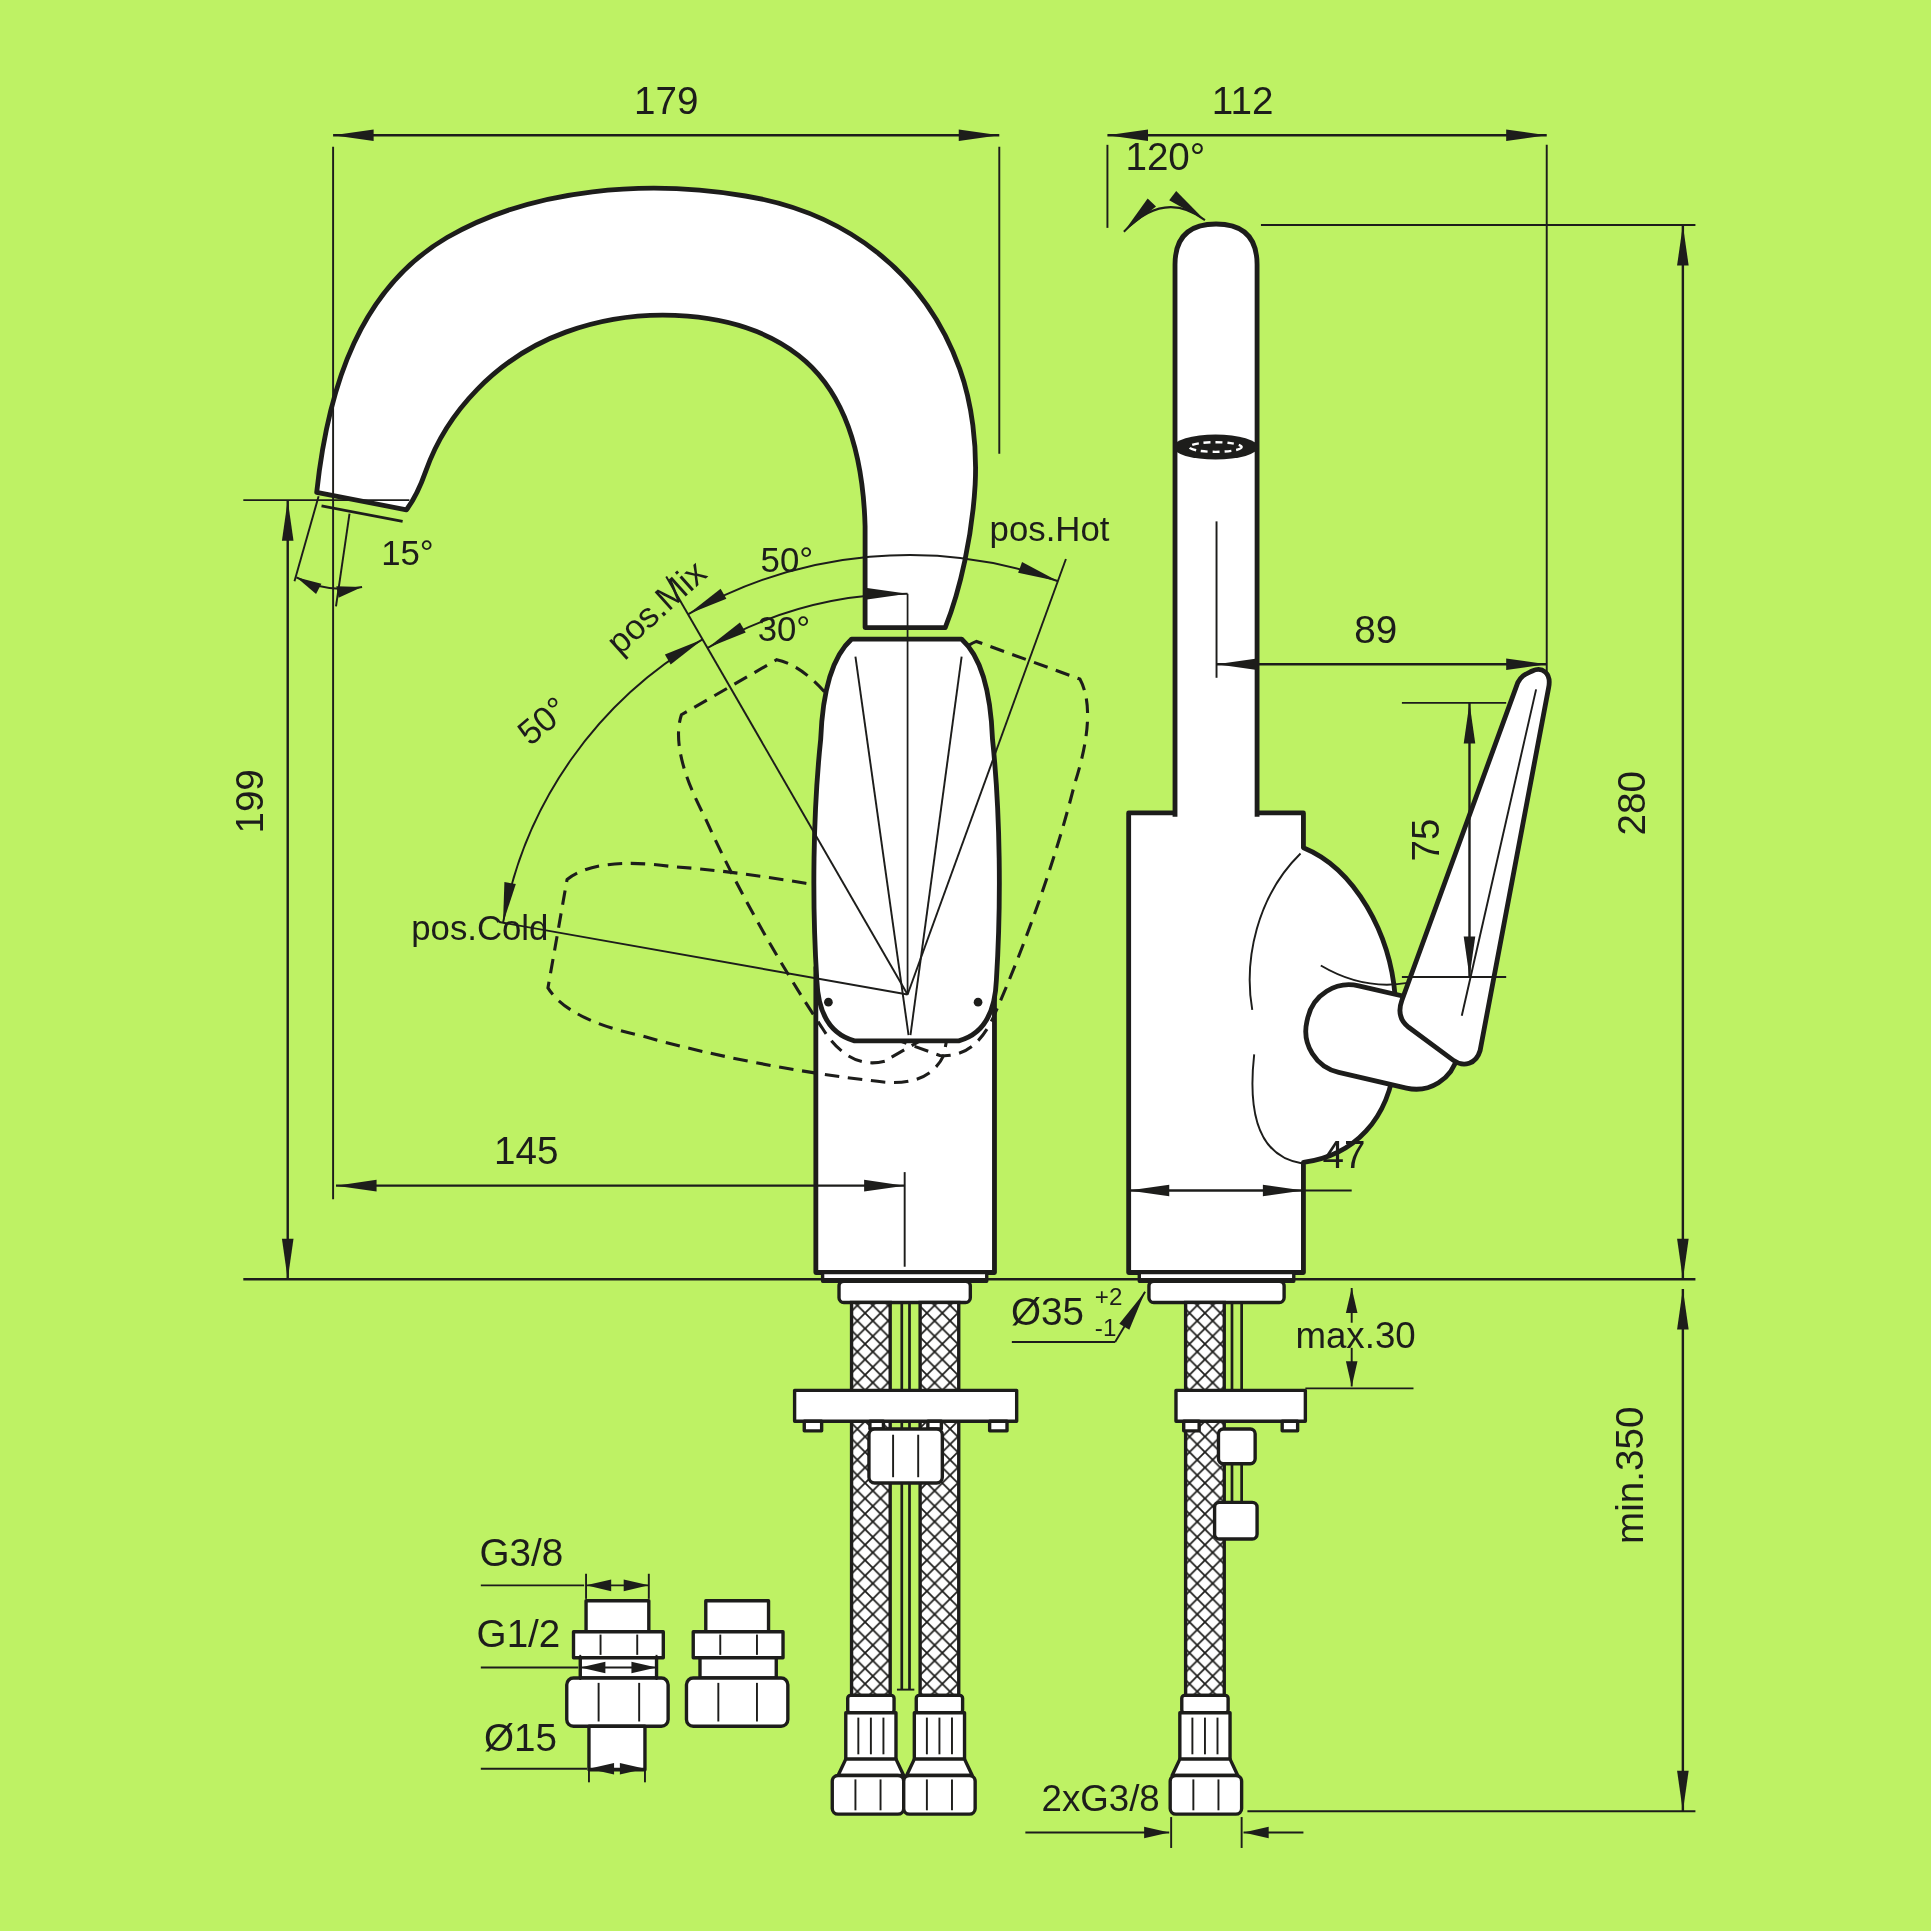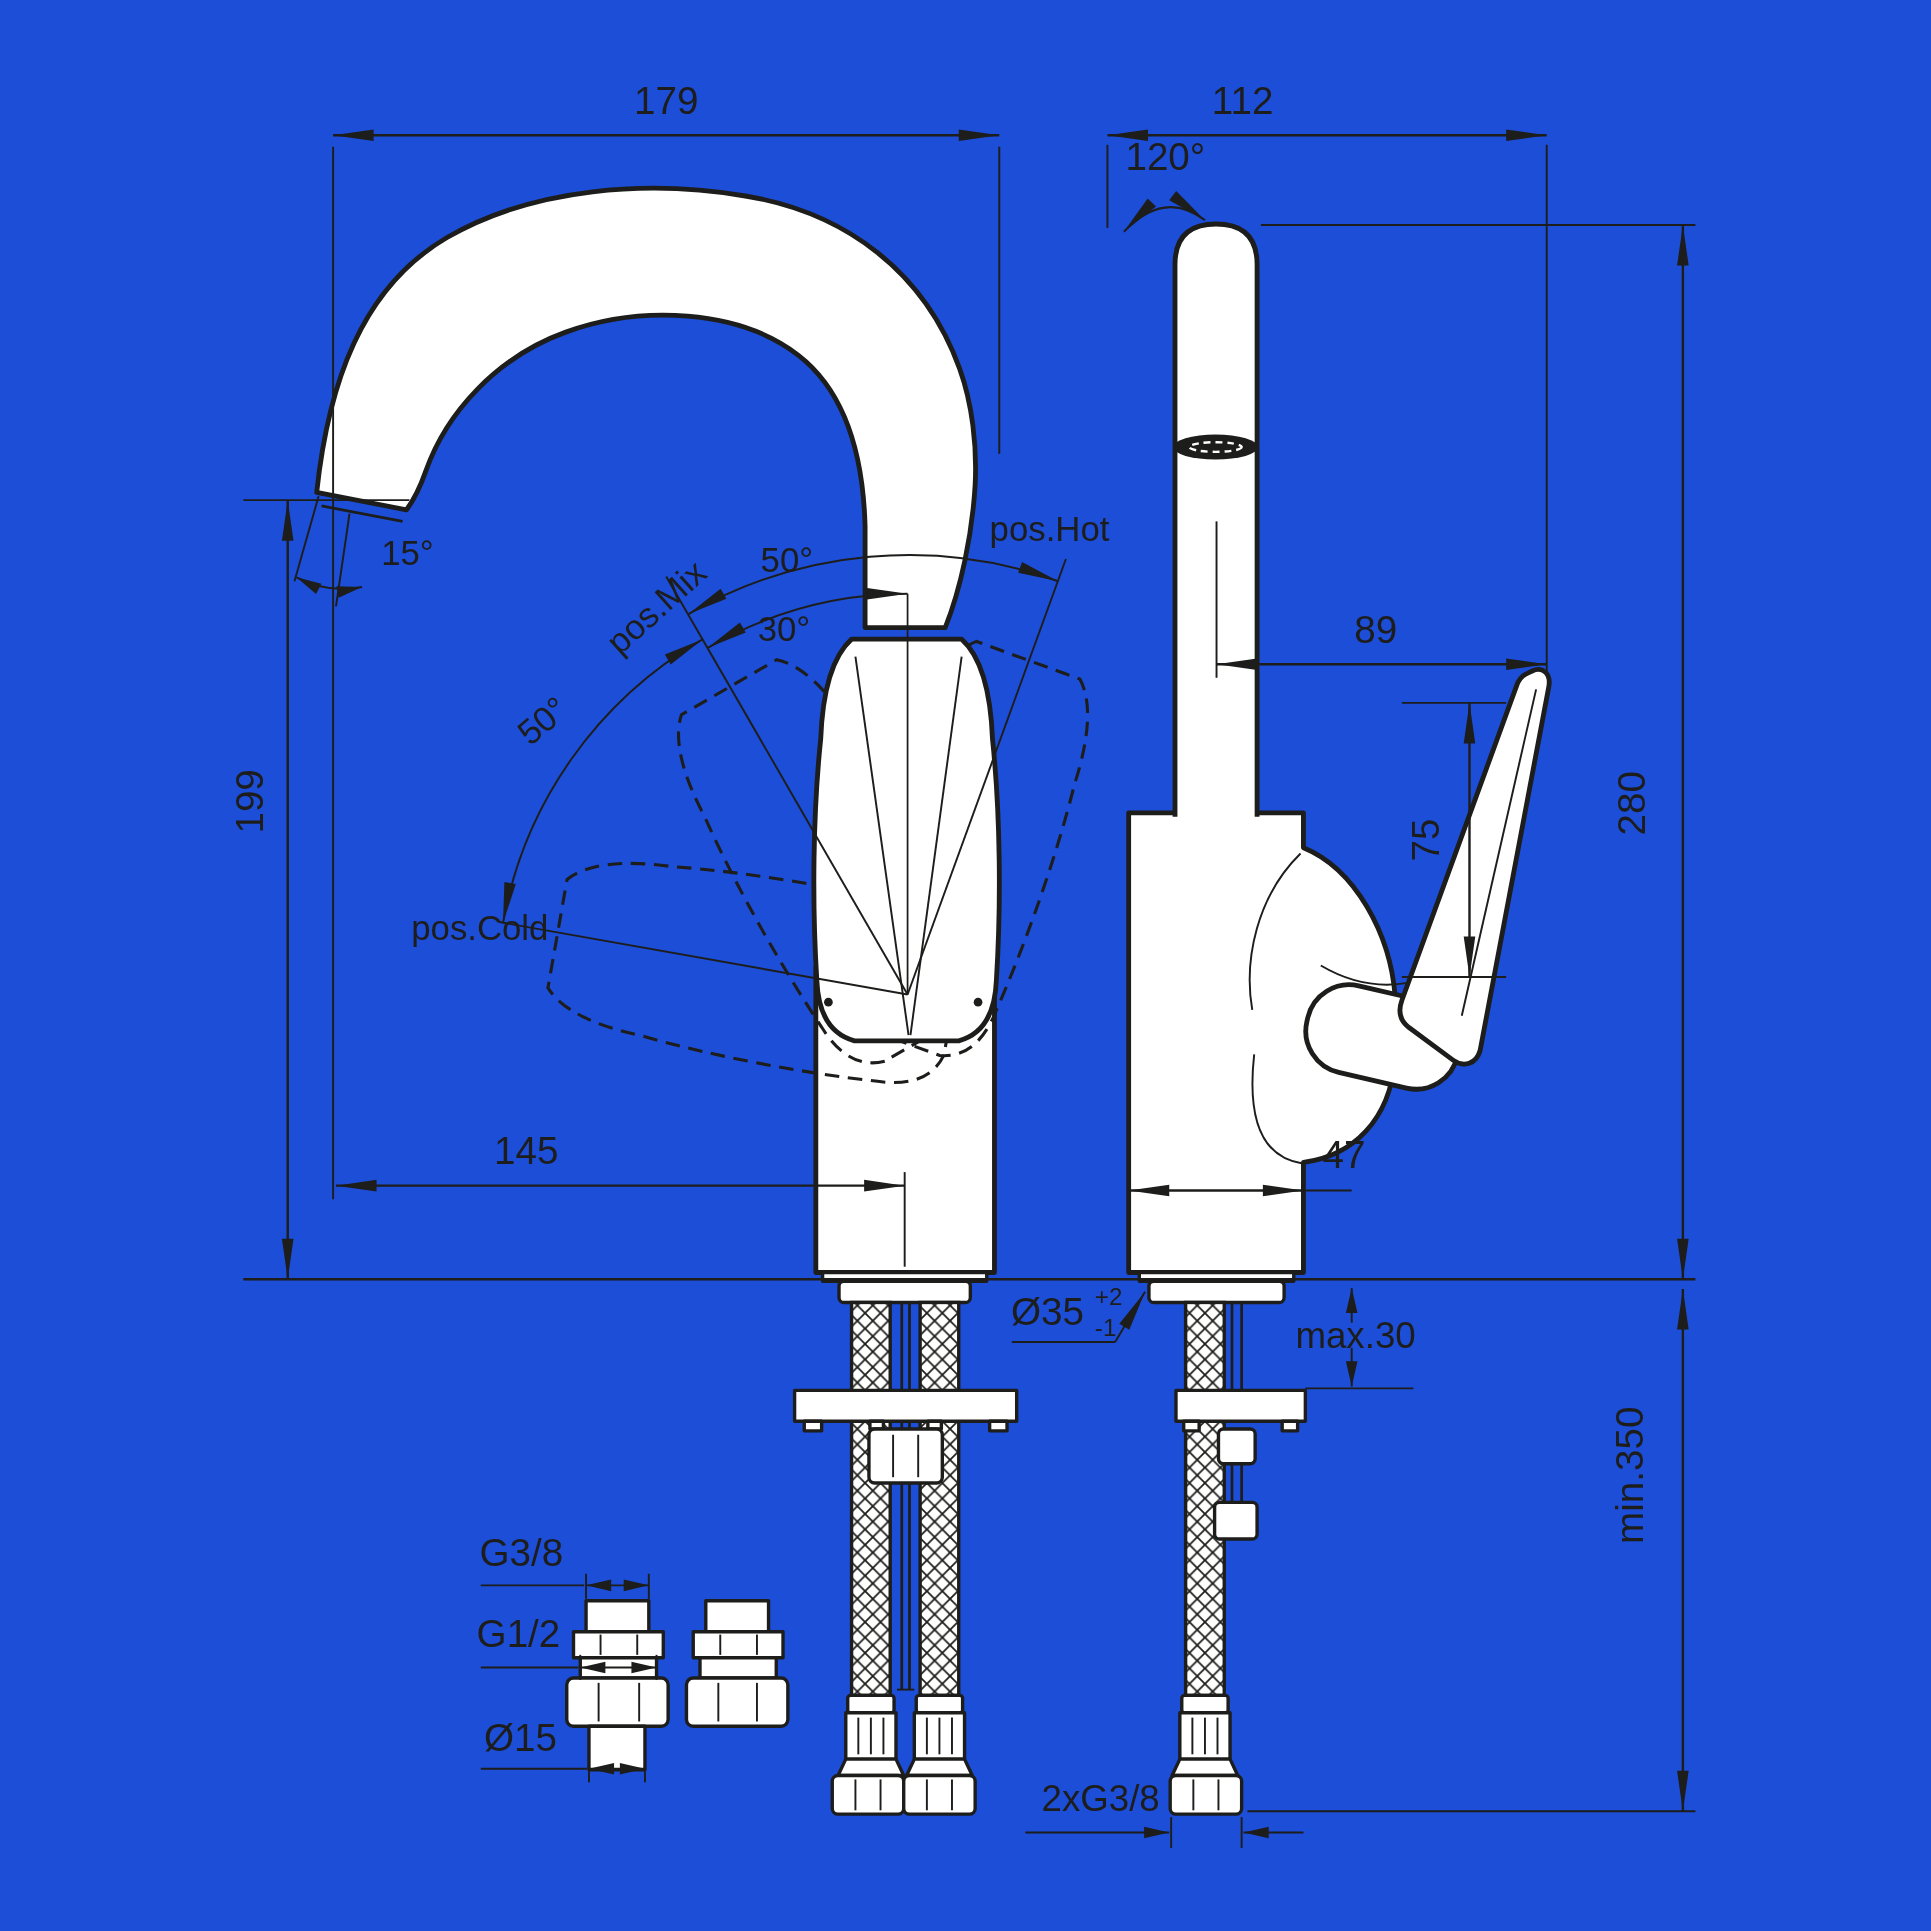--- a/index.html
+++ b/index.html
@@ -1,16 +1,16 @@
 <!DOCTYPE html>
 <html><head>
 <meta charset="utf-8">
 <style>
   html,body{margin:0;padding:0;background:#ffffff;}
-  .stage{width:1931px;height:1931px;background:#1d4ed8;position:relative;}
+  .stage{width:1931px;height:1931px;background:#bef264;position:relative;}
   svg text{font-family:"Liberation Sans","DejaVu Sans",sans-serif;fill:#1d1d1b;}
   .mid{text-anchor:middle;}
   .t40{font-size:40px;}
   .t38{font-size:38px;}
   .t36{font-size:36px;}
   .t25{font-size:25px;}
   .ol{fill:#ffffff;stroke:#1d1d1b;stroke-width:5;stroke-linejoin:round;}
   .ol4{fill:#ffffff;stroke:#1d1d1b;stroke-width:3.5;stroke-linejoin:round;}
   .ln{fill:none;stroke:#1d1d1b;stroke-width:2.8;}
   .thin{fill:none;stroke:#1d1d1b;stroke-width:2;}

